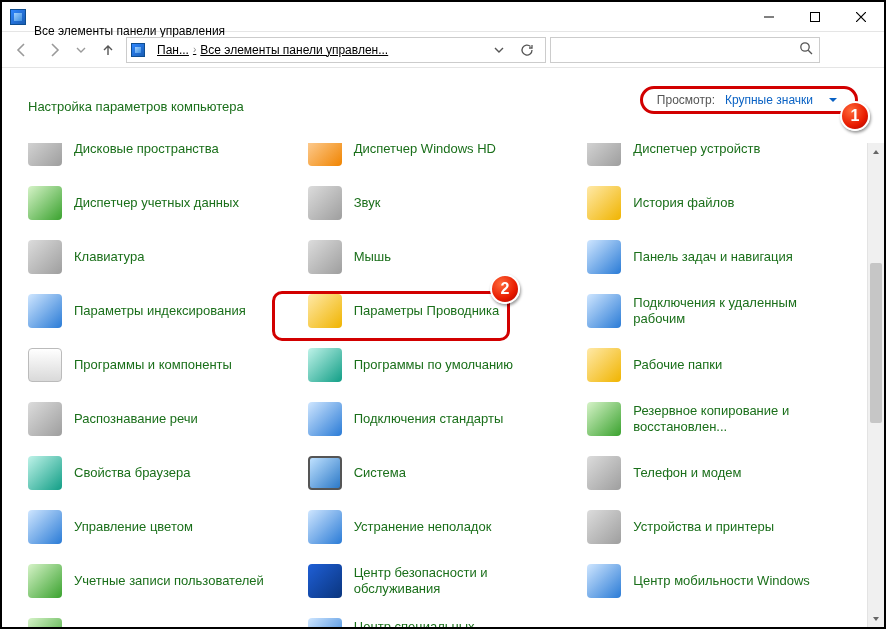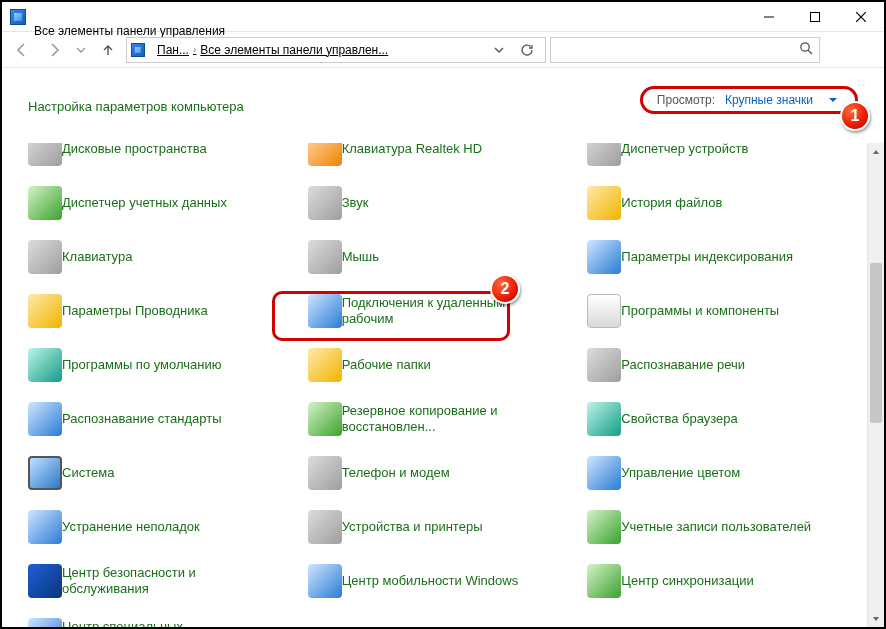--- a/index.html
+++ b/index.html
@@ -117,21 +117,21 @@
   }
   .items-grid {
     display:grid;
     grid-template-columns: repeat(3, 1fr);
     column-gap:6px;
     row-gap:14px;
     margin-top:-14px; 
   }
   .item {
     display:flex; align-items:center;
-    gap:0;
+    gap:12px;
     min-height:40px;
     padding:2px 4px;
   }
   .item .ico {
     width:34px; height:34px; flex-shrink:0;
     border-radius:4px;
     display:flex; align-items:center; justify-content:center;
     font-size:20px;
   }
   .item .lbl {
@@ -270,21 +270,21 @@
 <div class="badge badge-1">1</div>
 
 <div class="scroll-area">
   <div class="items-grid" id="items-grid">
       <div class="item">
         <div class="ico ic-gray"></div>
         <div class="lbl">Дисковые пространства</div>
       </div>
       <div class="item">
         <div class="ico ic-orange"></div>
-        <div class="lbl">Клавиатура Realtek HD</div>
+        <div class="lbl">Диспетчер Windows HD</div>
       </div>
       <div class="item">
         <div class="ico ic-gray"></div>
         <div class="lbl">Диспетчер устройств</div>
       </div>
       <div class="item">
         <div class="ico ic-green"></div>
         <div class="lbl">Диспетчер учетных данных</div>
       </div>
       <div class="item">
@@ -298,20 +298,24 @@
       <div class="item">
         <div class="ico ic-gray"></div>
         <div class="lbl">Клавиатура</div>
       </div>
       <div class="item">
         <div class="ico ic-gray"></div>
         <div class="lbl">Мышь</div>
       </div>
       <div class="item">
         <div class="ico ic-blue"></div>
+        <div class="lbl">Панель задач и навигация</div>
+      </div>
+      <div class="item">
+        <div class="ico ic-blue"></div>
         <div class="lbl">Параметры индексирования</div>
       </div>
       <div class="item">
         <div class="ico ic-yellow"></div>
         <div class="lbl">Параметры Проводника</div>
       </div>
       <div class="item">
         <div class="ico ic-blue"></div>
         <div class="lbl">Подключения к удаленным рабочим</div>
       </div>
@@ -326,21 +330,21 @@
       <div class="item">
         <div class="ico ic-yellow"></div>
         <div class="lbl">Рабочие папки</div>
       </div>
       <div class="item">
         <div class="ico ic-gray"></div>
         <div class="lbl">Распознавание речи</div>
       </div>
       <div class="item">
         <div class="ico ic-blue"></div>
-        <div class="lbl">Распознавание стандарты</div>
+        <div class="lbl">Подключения стандарты</div>
       </div>
       <div class="item">
         <div class="ico ic-green"></div>
         <div class="lbl">Резервное копирование и восстановлен...</div>
       </div>
       <div class="item">
         <div class="ico ic-teal"></div>
         <div class="lbl">Свойства браузера</div>
       </div>
       <div class="item">

